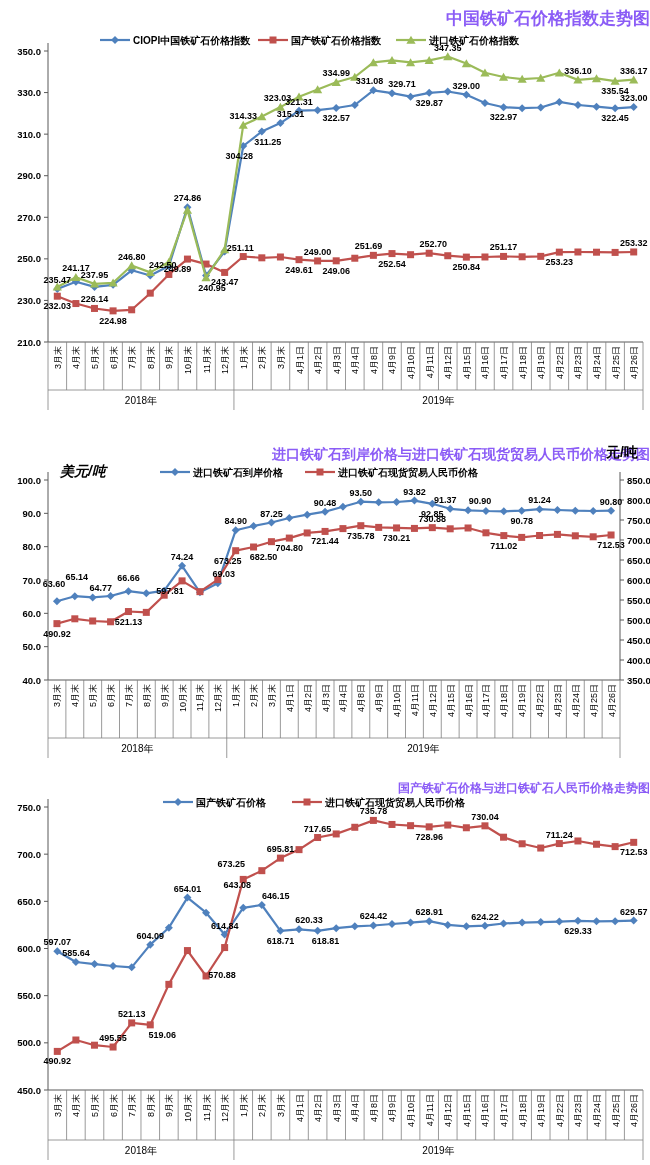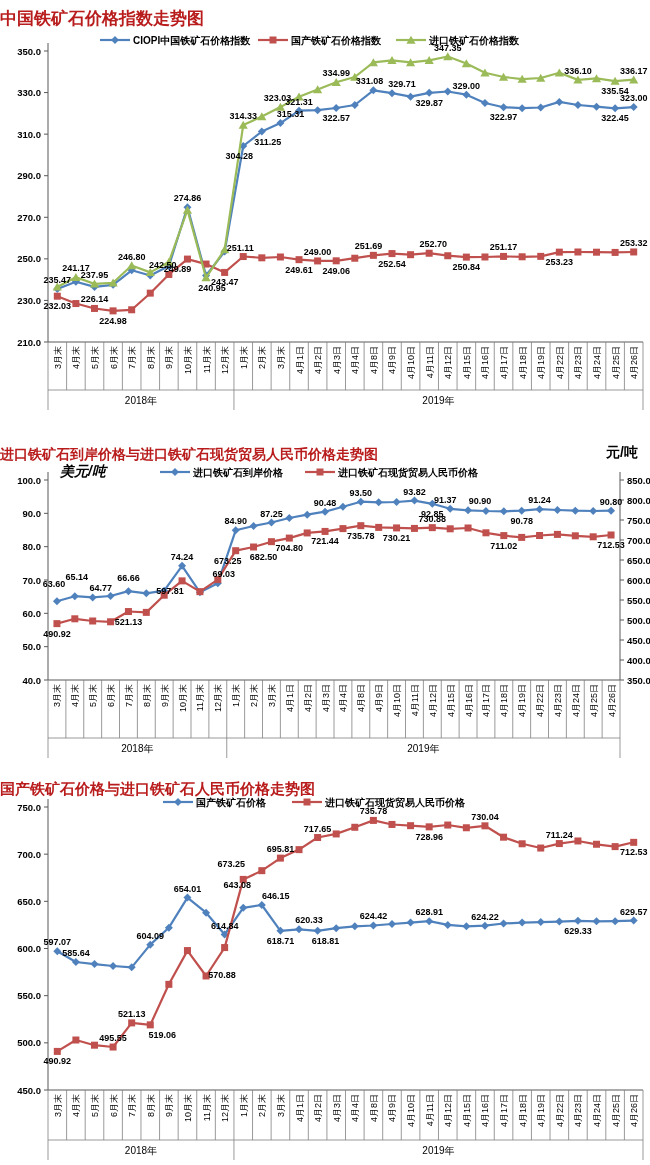--- a/index.html
+++ b/index.html
@@ -1,22 +1,22 @@
 <!DOCTYPE html>
 <html><head>
 <meta charset="utf-8">
 <style>
   html,body{margin:0;padding:0;background:#fff;}
   #screen{position:relative;width:650px;height:1165px;background:#ffffff;overflow:hidden;
           font-family:"Liberation Sans",sans-serif;}
   svg.chart{position:absolute;left:0;}
-  .chart-title{position:absolute;left:0;width:650px;text-align:left;font-weight:bold;color:#b91c1c;}
+  .chart-title{position:absolute;left:0;width:650px;text-align:right;font-weight:bold;color:#8b5cf6;}
   #t1{top:7px;font-size:17px;}
   #t2{top:446px;font-size:14px;}
-  #t3{top:780px;font-size:15px;}
+  #t3{top:780px;font-size:12px;}
   .unit-label{position:absolute;font-size:14px;font-weight:bold;color:#000;}
   #unit-usd{left:60px;top:463px;font-style:italic;}
   #unit-cny{left:606px;top:444px;}
   .ax{stroke:#595959;stroke-width:1;}
   .ax2{stroke:#808080;stroke-width:0.8;}
   .axn{font:bold 9.5px "Liberation Sans",sans-serif;fill:#000;}
   .cat{font:9px "Liberation Sans",sans-serif;fill:#000;}
   .yr{font:10px "Liberation Sans",sans-serif;fill:#000;}
   .dlab{font:bold 9px "Liberation Sans",sans-serif;fill:#000;}
   .leg{font:bold 10px "Liberation Sans",sans-serif;fill:#000;}

